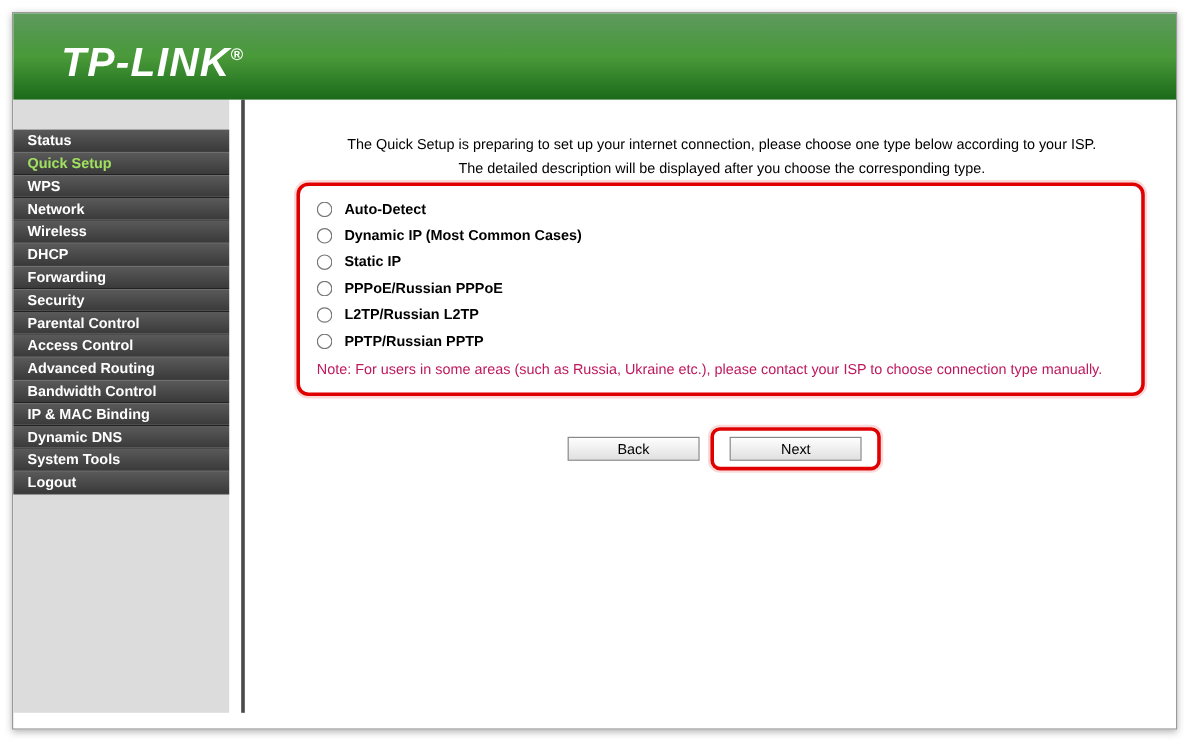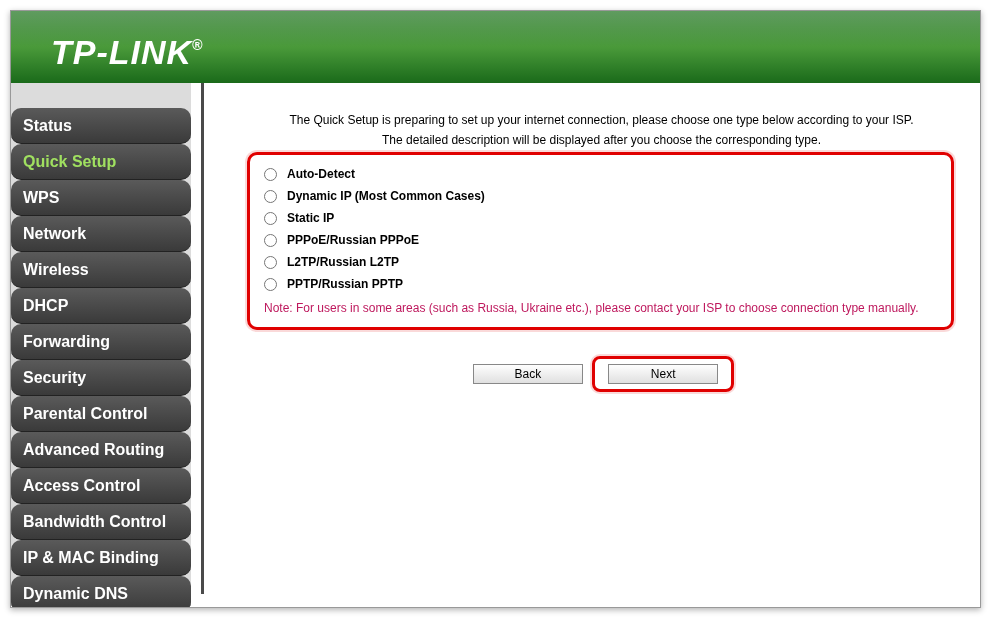--- a/index.html
+++ b/index.html
@@ -47,28 +47,27 @@
 .sidebar {
   width: 180px;
   background: #dcdcdc;
   padding-top: 25px;
   flex-shrink: 0;
 }
 .menu-item {
   background: linear-gradient(to bottom, #5a5a5a 0%, #3a3a3a 100%);
   color: #fff;
   font-weight: bold;
-  font-size: 16px;
+  font-size: 12px;
   padding: 5px 12px;
   border-bottom: 1px solid #222;
   cursor: pointer;
-  height: 36px;
+  height: 19px;
   display: flex;
   align-items: center;
-  border-radius: 10px;
 }
 .menu-item.active { color: #a0e060; }
 .divider-col {
   width: 30px;
   position: relative;
   flex-shrink: 0;
 }
 .divider-col::before {
   content: "";
   position: absolute;
@@ -159,25 +158,26 @@
     <div class="sidebar" id="sidebar">
         <div class="menu-item">Status</div>
         <div class="menu-item active">Quick Setup</div>
         <div class="menu-item">WPS</div>
         <div class="menu-item">Network</div>
         <div class="menu-item">Wireless</div>
         <div class="menu-item">DHCP</div>
         <div class="menu-item">Forwarding</div>
         <div class="menu-item">Security</div>
         <div class="menu-item">Parental Control</div>
+        <div class="menu-item">Access Control</div>
         <div class="menu-item">Advanced Routing</div>
-        <div class="menu-item">Access Control</div>
         <div class="menu-item">Bandwidth Control</div>
         <div class="menu-item">IP &amp; MAC Binding</div>
         <div class="menu-item">Dynamic DNS</div>
+        <div class="menu-item">System Tools</div>
         <div class="menu-item">Logout</div>
       </div>
 
     <div class="divider-col"></div>
 
     <div class="content">
 
 
       <div class="intro">The Quick Setup is preparing to set up your internet connection, please choose one type below according to your ISP.</div>
       <div class="intro">The detailed description will be displayed after you choose the corresponding type.</div>

